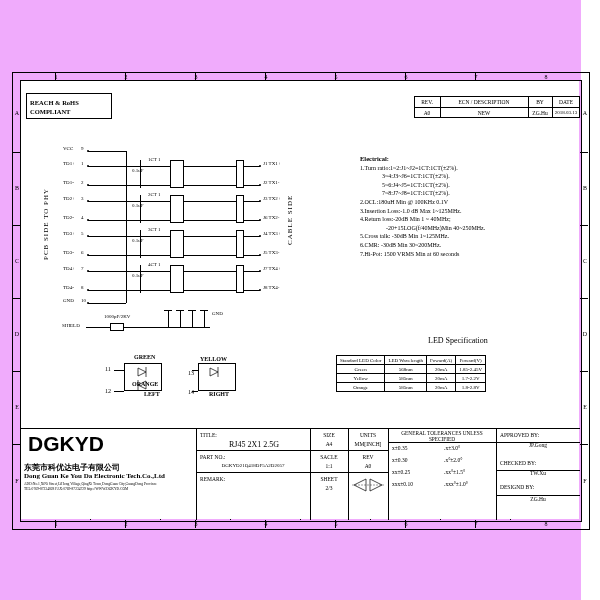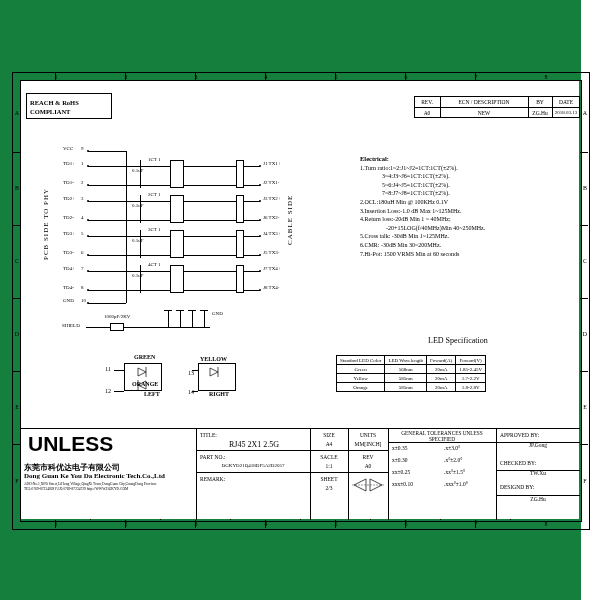--- a/index.html
+++ b/index.html
@@ -1,17 +1,17 @@
 <!DOCTYPE html>
 <html><head>
 <meta charset="utf-8">
 <style>
   html,body{margin:0;padding:0;background:#ffffff;}
   body{width:600px;height:600px;font-family:"Liberation Serif",serif;}
-  #sheet{position:relative;width:581px;height:600px;background:#15803d;}
+  #sheet{position:relative;width:581px;height:600px;background:#f0abfc;}
   .frame-outer{position:absolute;left:12px;top:72px;width:576px;height:456px;border:1px solid #000;}
   .frame-inner{position:absolute;left:20px;top:80px;width:560px;height:440px;border:1px solid #000;}
   .col-tick{position:absolute;top:80px;width:0;height:440px;border-left:1px solid #000;}
   .colnum{position:absolute;font-size:6px;text-align:center;width:14px;color:#000;}
   .rowlab{position:absolute;font-size:6px;text-align:center;width:8px;color:#000;}
   .cell{position:absolute;box-sizing:border-box;font-size:5.5px;display:flex;align-items:center;justify-content:center;text-align:center;}
   .cl{justify-content:flex-start;padding-left:2px;}
 
   .reach{position:absolute;left:26px;top:93px;width:86px;height:26px;border:1px solid #000;box-sizing:border-box;font-size:6.5px;line-height:9px;padding:4px 3px;font-weight:bold;}
 
@@ -351,21 +351,21 @@
   <div class="ln v" style="left:348px;top:428px;height:92px;"></div>
   <div class="ln v" style="left:388px;top:428px;height:92px;"></div>
   <div class="ln v" style="left:496px;top:428px;height:92px;"></div>
 
   <div class="ln h" style="left:196px;top:450px;width:192px;"></div>
   <div class="ln h" style="left:196px;top:472px;width:192px;"></div>
   <div class="ln h" style="left:388px;top:442px;width:192px;"></div>
   <div class="ln h" style="left:496px;top:470px;width:84px;"></div>
   <div class="ln h" style="left:496px;top:495px;width:84px;"></div>
 
-  <div class="logo">UNLESS</div>
+  <div class="logo">DGKYD</div>
   <div class="cn1">东莞市科优达电子有限公司</div>
   <div class="cn2">Dong Guan Ke You Da Electronic Tech.Co.,Ltd</div>
   <div class="cn3" style="white-space:pre-line;">ADD:No.1,XiNi Street,LiHong Village,QingXi Town,DongGuan City,GuangDong Province
 TEL:0769-87234828  FAX:0769-87234729  http://WWW.DGKYD.COM</div>
 
   <div class="cell cl" style="left:198px;top:430px;width:40px;height:10px;">TITLE:</div>
   <div class="cell" style="left:200px;top:438px;width:108px;height:12px;font-size:8px;">RJ45 2X1 2.5G</div>
   <div class="cell cl" style="left:198px;top:452px;width:50px;height:9px;">PART NO.:</div>
   <div class="cell" style="left:198px;top:460px;width:110px;height:10px;font-size:5px;">DGKYD21Q418DF5A2D2057</div>
   <div class="cell cl" style="left:198px;top:474px;width:50px;height:10px;">REMARK:</div>

